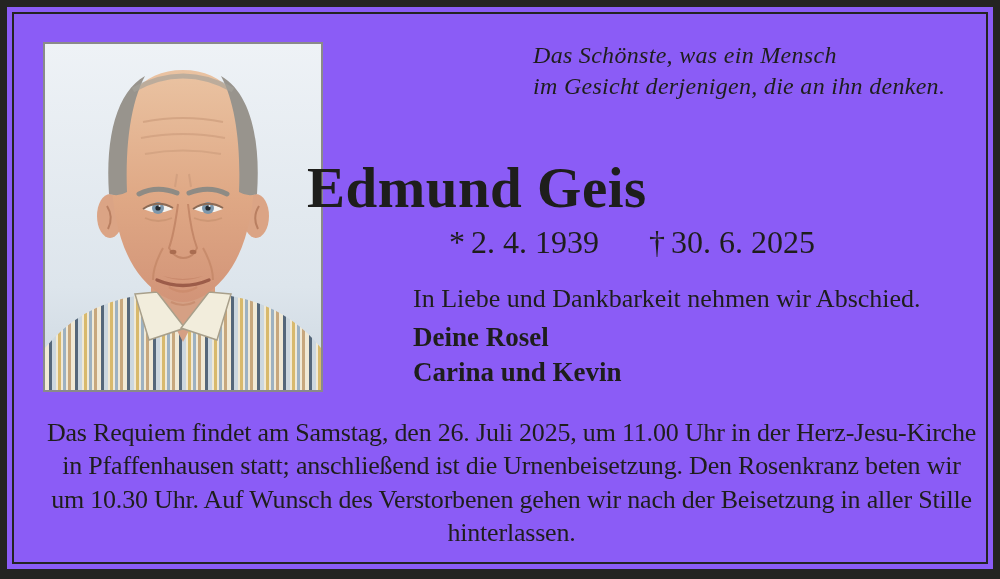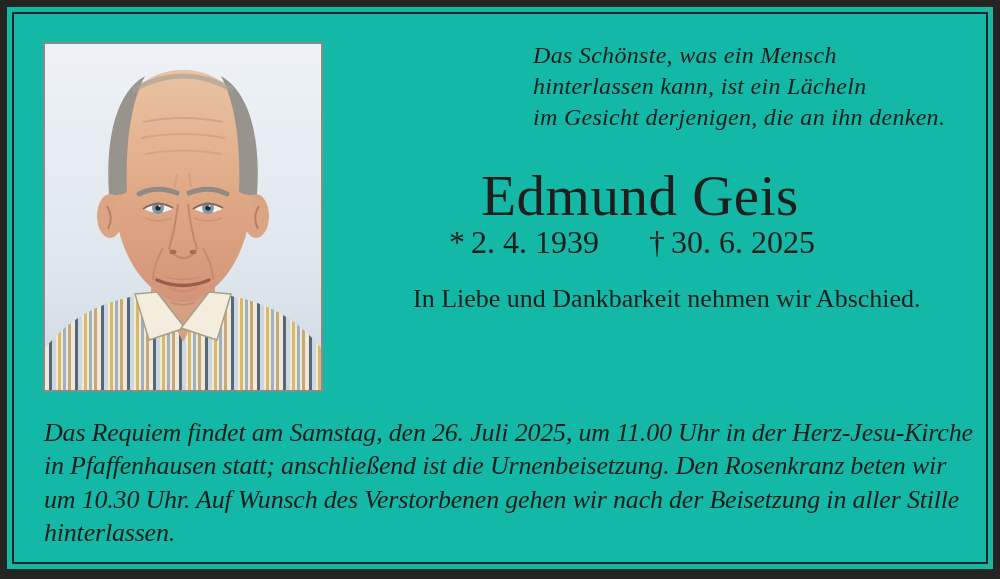--- a/index.html
+++ b/index.html
@@ -1,20 +1,20 @@
 <!DOCTYPE html>
 <html><head>
 <meta charset="utf-8">
 <style>
   html,body{margin:0;padding:0;background:#ffffff;}
   .page{
     position:relative;
     width:1000px;height:579px;
     box-sizing:border-box;
-    background:#14b8a6;
+    background:#8b5cf6;
     border-style:solid;
     border-color:#242422;
     border-width:7px 7px 10px 7px;
     font-family:"Liberation Serif","DejaVu Serif",serif;
     color:#1e1e1c;
     overflow:hidden;
   }
   .inner-frame{
     position:absolute;left:5px;top:5px;right:5px;bottom:5px;
     border:2px solid #242422;
@@ -30,23 +30,23 @@
   .photo svg{display:block;}
   .quote{
     left:526px;top:33px;
     font-style:italic;
     font-size:24px;line-height:31px;
     letter-spacing:0.3px;
     white-space:nowrap;
   }
   .name{
     left:300px;top:148px;width:650px;
-    margin:8px;
-    text-align:center;
-    font-size:57px;font-weight:400;
+    margin:0;
+    text-align:left;
+    font-size:57px;font-weight:700;
     letter-spacing:0.5px;
     white-space:nowrap;
   }
   .dates{
     left:300px;top:217px;width:650px;
     display:flex;justify-content:center;gap:50px;
     font-size:32px;
     white-space:nowrap;
   }
   .dates .sym{margin-right:6px;}
@@ -56,24 +56,24 @@
     white-space:nowrap;
   }
   .mourners{
     left:406px;top:313px;
     font-size:27px;font-weight:700;
     line-height:35px;
     white-space:nowrap;
   }
   .notice{
     left:37px;top:409px;width:935px;
-    font-style:italic;
     font-size:26px;line-height:33.4px;
     letter-spacing:-0.2px;
     white-space:nowrap;
+    text-align:center;
   }
 </style>
 </head>
 <body>
 
 <div class="page">
   <div class="inner-frame"></div>
 
   <div class="abs photo">
     <svg viewBox="0 0 276 346" width="276" height="346" role="img">
@@ -149,37 +149,40 @@
 
       <path d="M118,232 Q138,240 158,232 Q138,238 118,232 Z" fill="#c27f63" opacity="0.6"></path>
       <path d="M112,236 Q138,247 164,236" stroke="#9c5c49" stroke-width="3.4" fill="none" stroke-linecap="round"></path>
       <path d="M124,243 Q138,252 152,243" stroke="#cb8a6b" stroke-width="2.4" fill="none" opacity="0.75"></path>
       <path d="M126,258 Q138,264 150,258" stroke="#c08263" stroke-width="2" fill="none" opacity="0.55"></path>
     </svg>
   </div>
 
   <div class="abs quote">
     <div>Das Schönste, was ein Mensch</div>
-    <div>hinterlassen kann, ist ein Lächeln</div>
     <div>im Gesicht derjenigen, die an ihn denken.</div>
   </div>
 
   <h1 class="abs name">Edmund Geis</h1>
 
   <div class="abs dates">
     <span>
       <span class="sym">*</span><span>2. 4. 1939</span>
     </span>
     <span>
       <span class="sym">†</span><span>30. 6. 2025</span>
     </span>
   </div>
 
   <div class="abs farewell">In Liebe und Dankbarkeit nehmen wir Abschied.</div>
 
+  <div class="abs mourners">
+    <div>Deine Rosel</div>
+    <div>Carina und Kevin</div>
+  </div>
 
   <div class="abs notice">
     <div>Das Requiem findet am Samstag, den 26. Juli 2025, um 11.00 Uhr in der Herz-Jesu-Kirche</div>
     <div>in Pfaffenhausen statt; anschließend ist die Urnenbeisetzung. Den Rosenkranz beten wir</div>
     <div>um 10.30 Uhr. Auf Wunsch des Verstorbenen gehen wir nach der Beisetzung in aller Stille</div>
     <div>hinterlassen.</div>
   </div>
 </div>
 
 </body></html>

